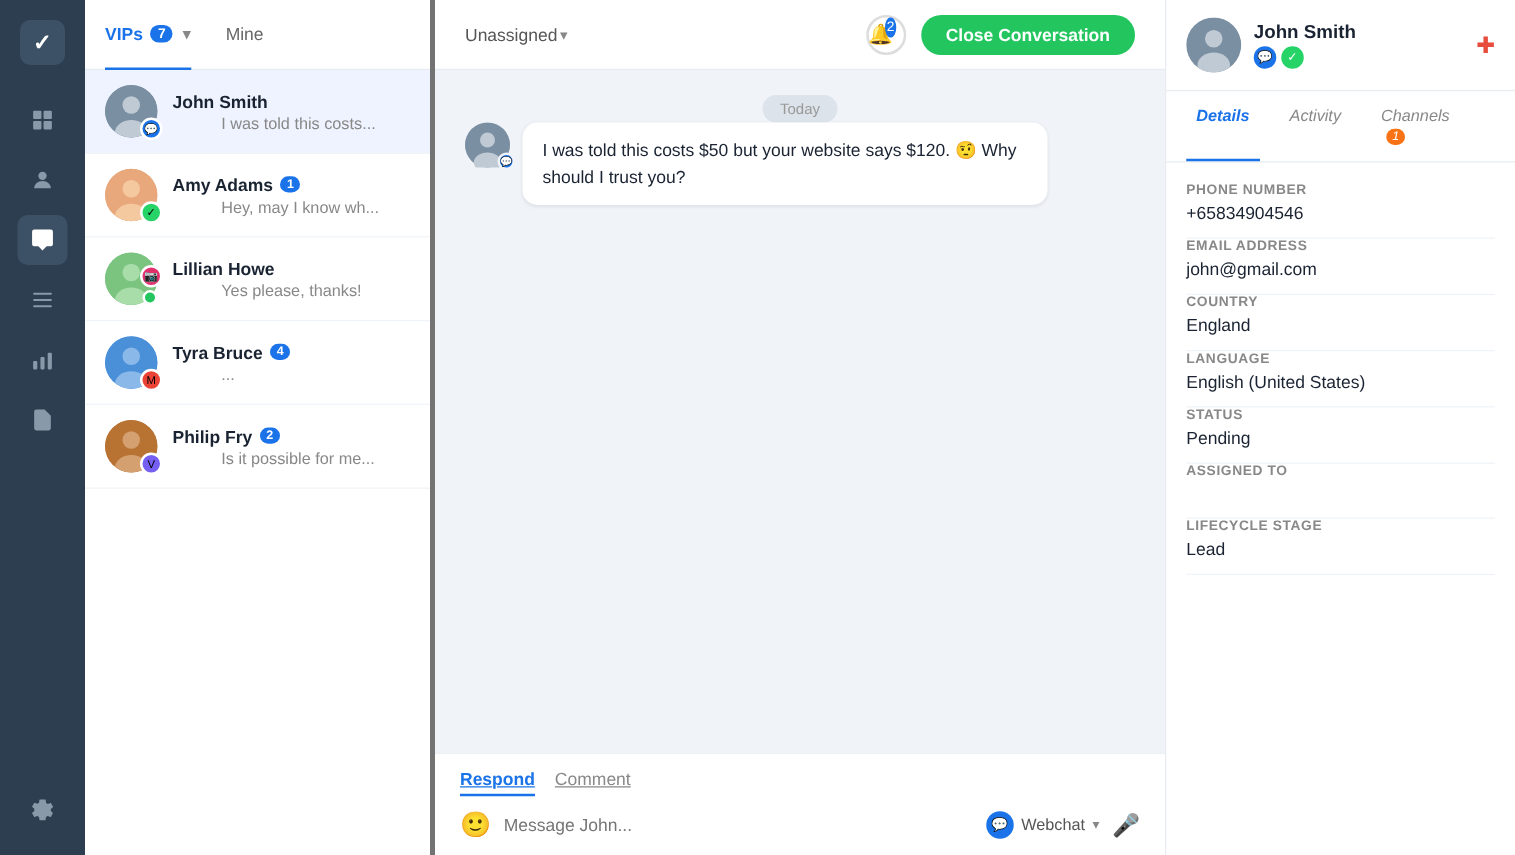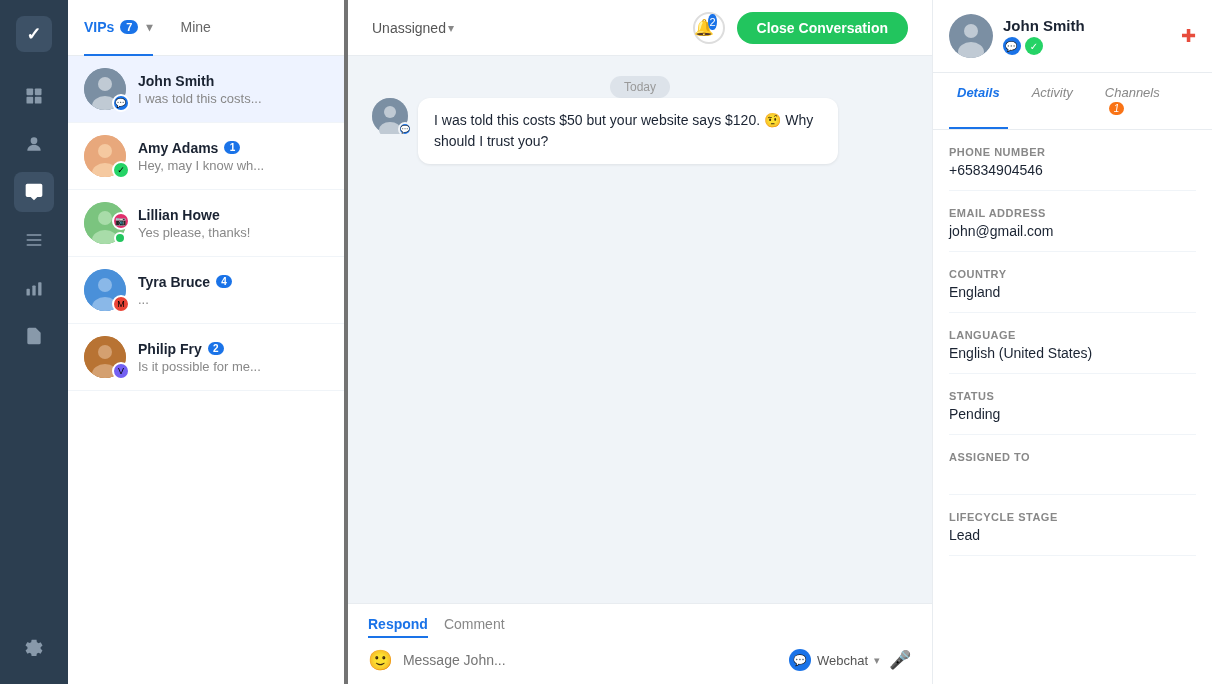--- a/index.html
+++ b/index.html
@@ -140,21 +140,21 @@
     .unread-badge {
       background: #1a73e8;
       color: #fff;
       font-size: 10px;
       font-weight: bold;
       border-radius: 10px;
       padding: 1px 5px;
       min-width: 16px;
       text-align: center;
     }
-    .conv-preview { font-size: 13px; color: #888; white-space: nowrap; overflow: hidden; text-overflow: ellipsis; max-width: 160px; }
+    .conv-preview { font-size: 13px; color: #888; white-space: nowrap; overflow: hidden; text-overflow: ellipsis; max-width: 160px; margin-left: 39px; }
 
     
     .chat-area {
       flex: 1;
       display: flex;
       flex-direction: column;
       background: #f0f4f8;
       min-width: 0;
     }
     .chat-header {
@@ -233,20 +233,21 @@
       padding: 12px 20px;
       flex-shrink: 0;
     }
     .compose-tabs {
       display: flex; gap: 16px;
       margin-bottom: 10px;
     }
     .compose-tab {
       font-size: 14px; color: #888; cursor: pointer; padding-bottom: 4px;
       border-bottom: 2px solid transparent;
+      text-decoration: underline;
     }
     .compose-tab.active { color: #1a73e8; border-bottom-color: #1a73e8; font-weight: 600; }
     .compose-input-row {
       display: flex; align-items: center; gap: 10px;
     }
     .compose-input {
       flex: 1;
       border: none;
       outline: none;
       font-size: 14px;
@@ -321,21 +322,21 @@
     .panel-tab.active { color: #1a73e8; border-bottom-color: #1a73e8; font-weight: 600; }
     .panel-tab .notif-badge {
       background: #f97316;
       color: #fff;
       font-size: 10px;
       border-radius: 10px;
       padding: 1px 5px;
       margin-left: 4px;
     }
     .panel-content { padding: 16px; overflow-y: auto; flex: 1; }
-    .detail-section { margin-bottom: 16px; }
+    .detail-section { }
     .detail-label { font-size: 11px; font-weight: 700; color: #888; text-transform: uppercase; letter-spacing: 0.5px; margin-bottom: 4px; }
     .detail-value { font-size: 14px; color: #1a2332; padding-bottom: 12px; border-bottom: 1px solid #f0f4f8; }
 
     
     .av-john { background: #7b8fa3; }
     .av-amy { background: #e8a87c; }
     .av-lillian { background: #7bc47f; }
     .av-tyra { background: #4a90d9; }
     .av-philip { background: #b87333; }
   </style>

